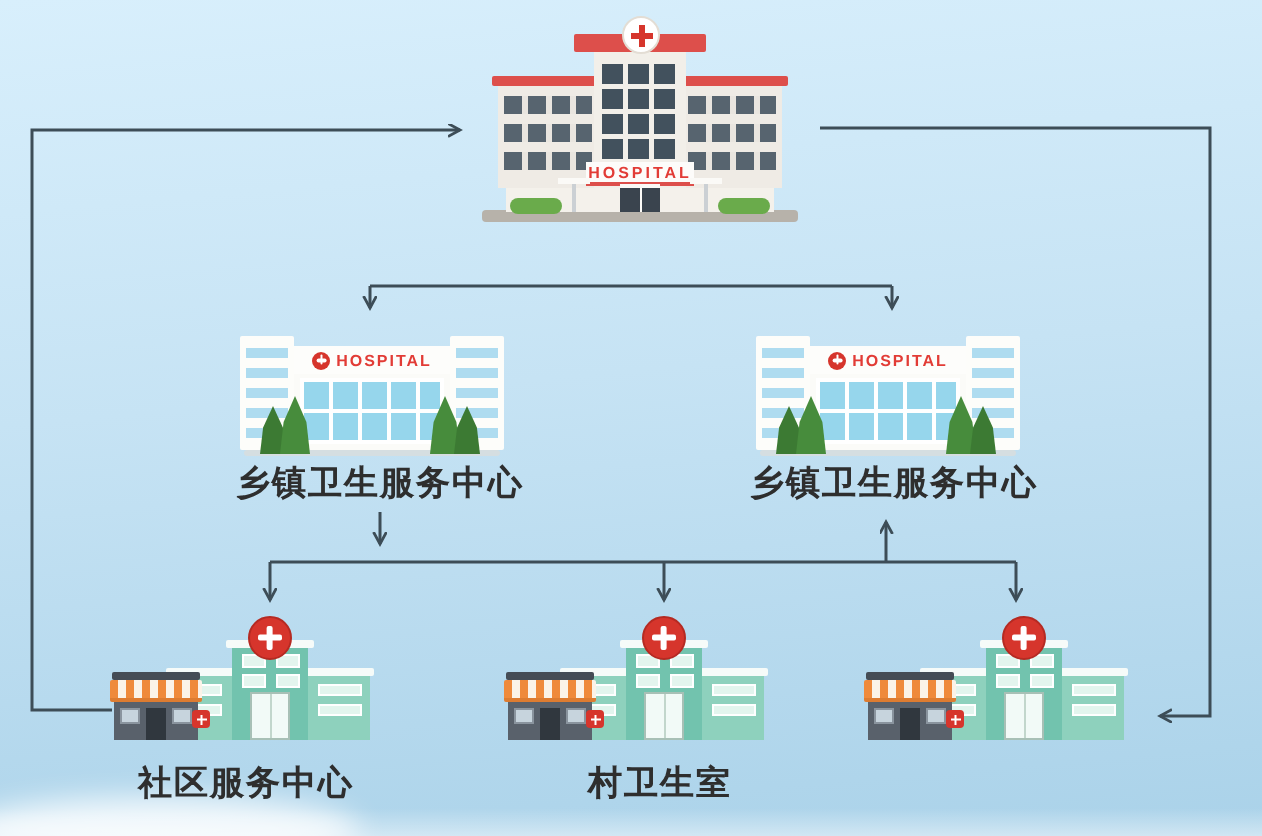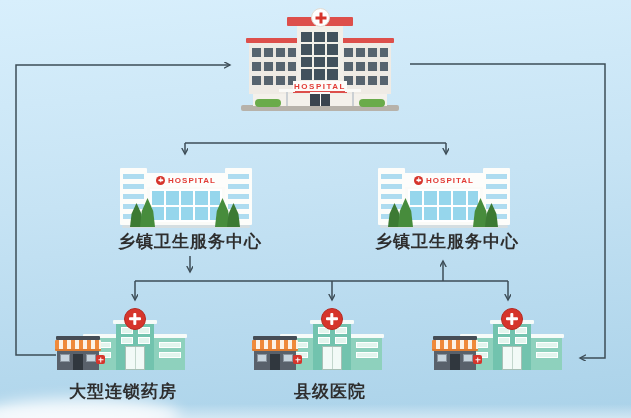--- a/index.html
+++ b/index.html
@@ -217,21 +217,21 @@
     <div class="k-door"></div>
     <div class="cross-circle k-circle"></div>
     <div class="s-roof"></div>
     <div class="s-awning"></div>
     <div class="s-body"></div>
     <div class="s-win" style="left:5px"></div>
     <div class="s-door"></div>
     <div class="s-win" style="left:31px"></div>
     <div class="s-sign"></div>
   </div>
-  <div class="node-label" style="left:48px;top:380px;width:150px">大型连锁药房</div>
+  <div class="node-label" style="left:48px;top:380px;width:150px">社区服务中心</div>
 
   <div class="clinic" style="left:252px">
     <div class="k-trim" style="left:28px;top:38px;width:35px"></div>
     <div class="k-trim" style="left:97px;top:38px;width:35px"></div>
     <div class="k-wing" style="left:30px"></div>
     <div class="k-wing" style="left:99px"></div>
     <div class="k-win" style="left:34px;top:46px;width:22px;height:6px"></div>
     <div class="k-win" style="left:34px;top:56px;width:22px;height:6px"></div>
     <div class="k-win" style="left:104px;top:46px;width:22px;height:6px"></div>
     <div class="k-win" style="left:104px;top:56px;width:22px;height:6px"></div>
@@ -244,21 +244,21 @@
     <div class="k-door"></div>
     <div class="cross-circle k-circle"></div>
     <div class="s-roof"></div>
     <div class="s-awning"></div>
     <div class="s-body"></div>
     <div class="s-win" style="left:5px"></div>
     <div class="s-door"></div>
     <div class="s-win" style="left:31px"></div>
     <div class="s-sign"></div>
   </div>
-  <div class="node-label" style="left:255px;top:380px;width:150px">县级医院</div>
+  <div class="node-label" style="left:255px;top:380px;width:150px">村卫生室</div>
 
   <div class="clinic" style="left:432px">
     <div class="k-trim" style="left:28px;top:38px;width:35px"></div>
     <div class="k-trim" style="left:97px;top:38px;width:35px"></div>
     <div class="k-wing" style="left:30px"></div>
     <div class="k-wing" style="left:99px"></div>
     <div class="k-win" style="left:34px;top:46px;width:22px;height:6px"></div>
     <div class="k-win" style="left:34px;top:56px;width:22px;height:6px"></div>
     <div class="k-win" style="left:104px;top:46px;width:22px;height:6px"></div>
     <div class="k-win" style="left:104px;top:56px;width:22px;height:6px"></div>

